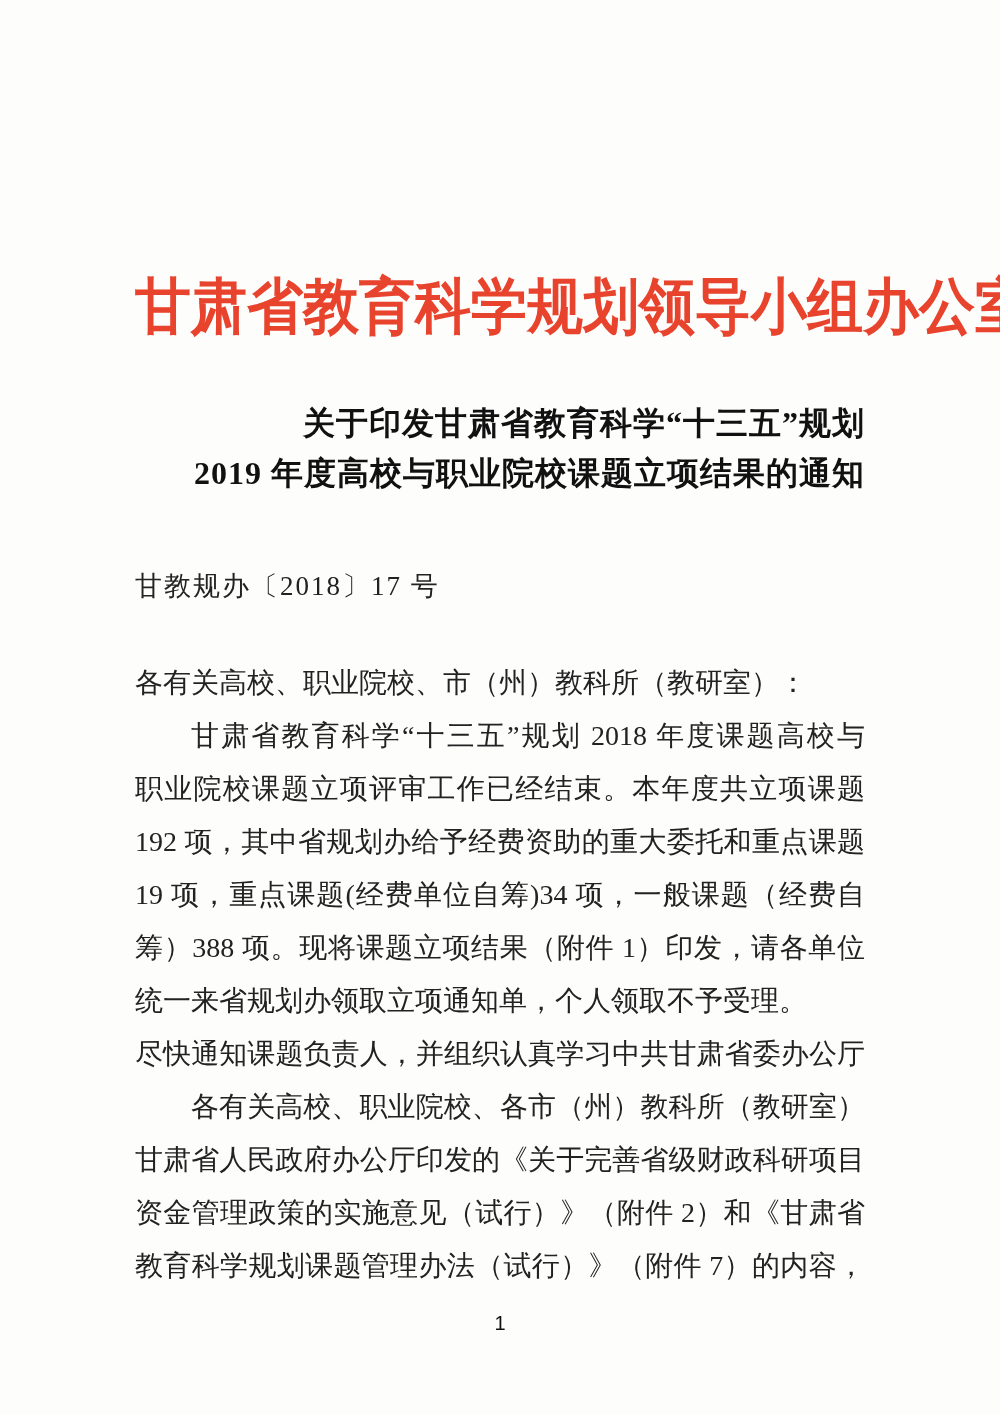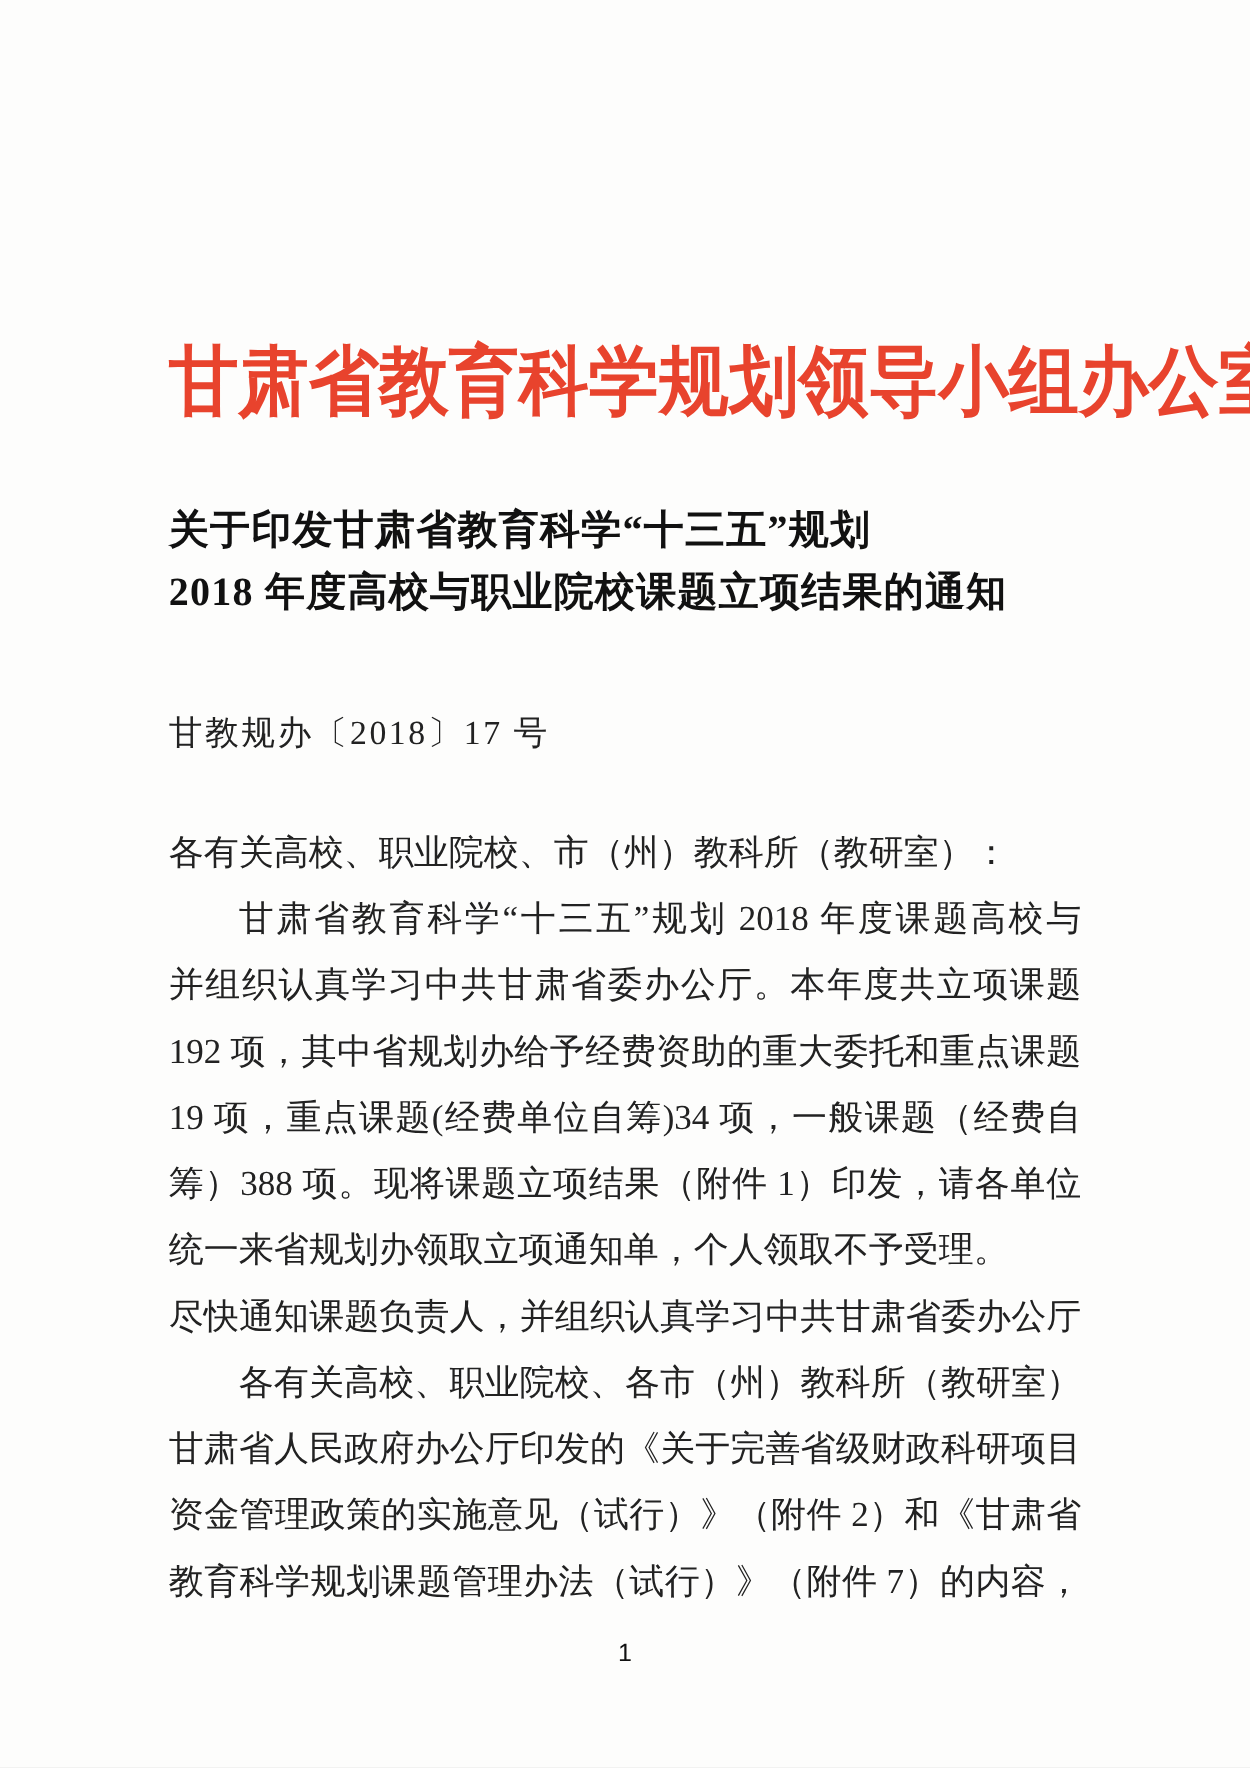--- a/index.html
+++ b/index.html
@@ -24,21 +24,21 @@
     line-height: 86px;
     font-weight: bold;
     text-align: center;
     white-space: nowrap;
     letter-spacing: 0px;
     transform: scaleY(1.08);
     transform-origin: center top;
   }
   .doc-title {
     margin-top: 52px;
-    text-align: left;
+    text-align: right;
     font-weight: bold;
     color: #111111;
   }
   .doc-title .t-line {
     font-size: 32px;
     line-height: 50px;
     letter-spacing: 1px;
     white-space: nowrap;
   }
   .doc-number {
@@ -79,29 +79,29 @@
 </style>
 </head>
 <body>
 
 <div class="page">
 
   <div class="red-header" style="color: rgb(232, 67, 45);">甘肃省教育科学规划领导小组办公室</div>
 
   <div class="doc-title">
     <div class="t-line">关于印发甘肃省教育科学“十三五”规划</div>
-    <div class="t-line">2018 年度高校与职业院校课题立项结果的通知</div>
+    <div class="t-line">2019 年度高校与职业院校课题立项结果的通知</div>
   </div>
 
   <div class="doc-number">甘教规办〔2018〕17 号</div>
 
   <div class="body-text">
     <div class="bline nj">各有关高校、职业院校、市（州）教科所（教研室）：</div>
     <div class="bline ind">甘肃省教育科学“十三五”规划 2018 年度课题高校与</div>
-    <div class="bline">并组织认真学习中共甘肃省委办公厅。本年度共立项课题</div>
+    <div class="bline">职业院校课题立项评审工作已经结束。本年度共立项课题</div>
     <div class="bline">192 项，其中省规划办给予经费资助的重大委托和重点课题</div>
     <div class="bline">19 项，重点课题(经费单位自筹)34 项，一般课题（经费自</div>
     <div class="bline">筹）388 项。现将课题立项结果（附件 1）印发，请各单位</div>
     <div class="bline nj">统一来省规划办领取立项通知单，个人领取不予受理。</div>
     <div class="bline">尽快通知课题负责人，并组织认真学习中共甘肃省委办公厅</div>
     <div class="bline ind">各有关高校、职业院校、各市（州）教科所（教研室）</div>
     <div class="bline">甘肃省人民政府办公厅印发的《关于完善省级财政科研项目</div>
     <div class="bline">资金管理政策的实施意见（试行）》（附件 2）和《甘肃省</div>
     <div class="bline">教育科学规划课题管理办法（试行）》（附件 7）的内容，</div>
   </div>

